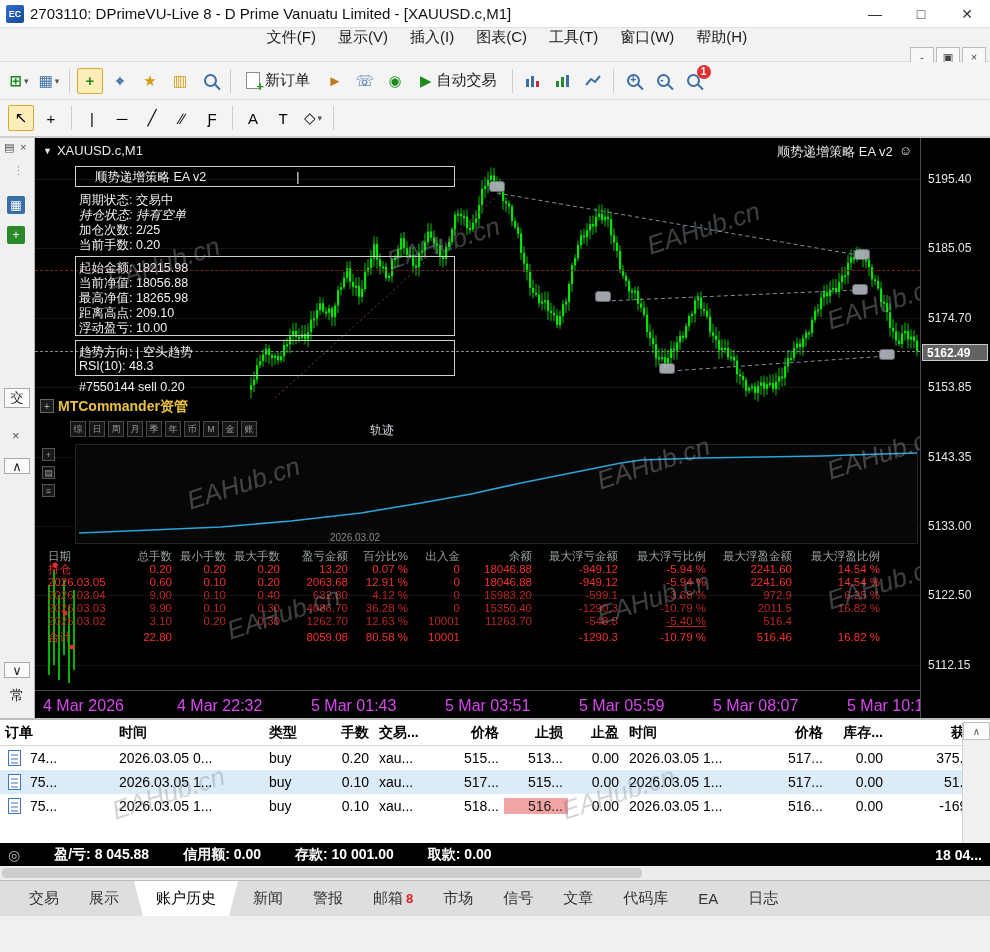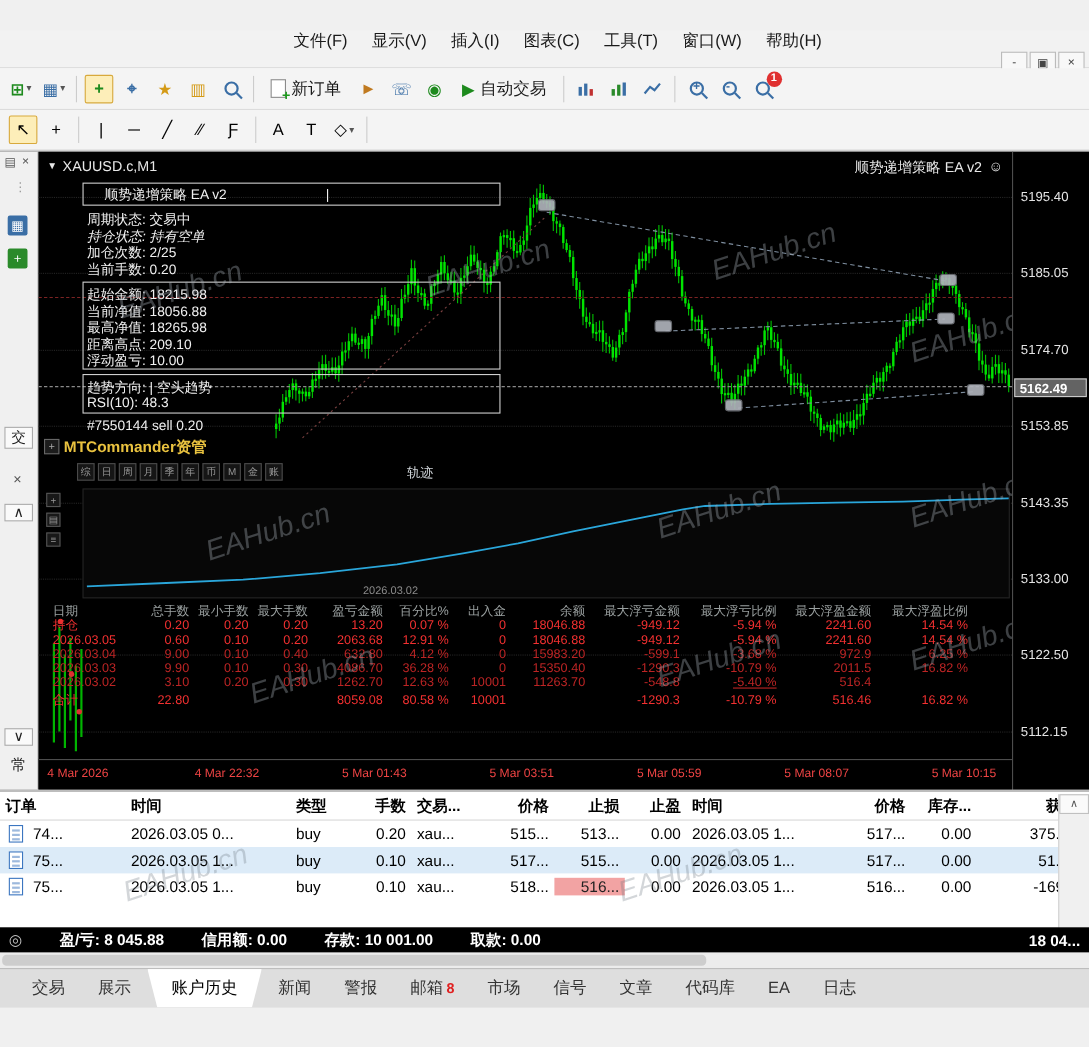--- a/index.html
+++ b/index.html
@@ -56,21 +56,21 @@
   .dash-gray{border-top:1px dashed #8a8a8a;}
   .chart-header{position:absolute;left:8px;top:5px;color:#e8e8e8;font-size:13px;display:flex;align-items:center;gap:5px;}
   .ea-header{position:absolute;right:8px;top:5px;color:#e8e8e8;font-size:13px;display:flex;gap:6px;}
   .marker{position:absolute;width:16px;height:11px;background:#aeb2ba;border:1px solid #6d7076;border-radius:3px;opacity:.92;}
   .ea-overlay{position:absolute;left:40px;top:28px;width:382px;color:#f0f0f0;font-size:12.5px;}
   .ea-box{position:absolute;left:0;width:380px;border:1px solid #cfcfcf;}
   .ea-line{position:absolute;left:4px;white-space:nowrap;}
   .ea-cursor{display:inline-block;margin-left:90px;}
   .sliver{position:absolute;left:10px;top:417px;}
   .time-axis{position:absolute;left:0;top:552px;width:885px;height:28px;background:#000;border-top:1px solid #4d4d4d;}
-  .time-label{position:absolute;top:6px;color:#ef4444;font-size:11px;white-space:nowrap;}
+  .time-label{position:absolute;top:6px;color:#d946ef;font-size:16px;white-space:nowrap;}
   .price-axis{position:absolute;left:920px;top:0;width:70px;height:580px;background:#000;border-left:1px solid #4d4d4d;}
   .price-label{position:absolute;left:7px;color:#e4e4e4;font-size:12px;}
   .current-price-tag{position:absolute;left:1px;top:206px;width:66px;height:17px;background:#636363;border:1px solid #c9c9c9;color:#fff;font-size:12px;font-weight:bold;display:flex;align-items:center;padding-left:4px;}
 
   
   .commander{position:absolute;left:5px;top:260px;width:878px;height:250px;}
   .cm-title{position:absolute;left:18px;top:0;color:#e9c23f;font-size:14px;font-weight:bold;}
   .cm-drag{position:absolute;left:0;top:1px;width:14px;height:14px;border:1px solid #666;color:#aaa;font-size:10px;display:flex;align-items:center;justify-content:center;background:#1c1c1c;}
   .cm-iconrow{position:absolute;left:30px;top:23px;display:flex;gap:3px;}
   .cm-ico{width:16px;height:16px;border:1px solid #4a4a4a;background:#151515;color:#9a9a9a;font-size:9px;display:flex;align-items:center;justify-content:center;}
@@ -116,20 +116,31 @@
 
   
   .wm{position:absolute;font-size:26px;font-style:italic;color:rgba(160,168,176,0.38);transform:rotate(-18deg);pointer-events:none;white-space:nowrap;}
   .wm.on-light{color:rgba(110,120,130,0.30);}
 </style>
 </head>
 <body>
 
 <div class="root">
 
+  <div class="titlebar">
+    <div class="app-icon">
+        <span>EC</span>
+      </div>
+    <div class="title-text">2703110: DPrimeVU-Live 8 - D Prime Vanuatu Limited - [XAUUSD.c,M1]</div>
+    <div class="win-controls">
+      <div class="win-btn">—</div>
+      <div class="win-btn">□</div>
+      <div class="win-btn">✕</div>
+    </div>
+  </div>
 
   <div class="menubar">
     <div class="menu-items">
         <div class="menu-item">文件(F)</div>
         <div class="menu-item">显示(V)</div>
         <div class="menu-item">插入(I)</div>
         <div class="menu-item">图表(C)</div>
         <div class="menu-item">工具(T)</div>
         <div class="menu-item">窗口(W)</div>
         <div class="menu-item">帮助(H)</div>

